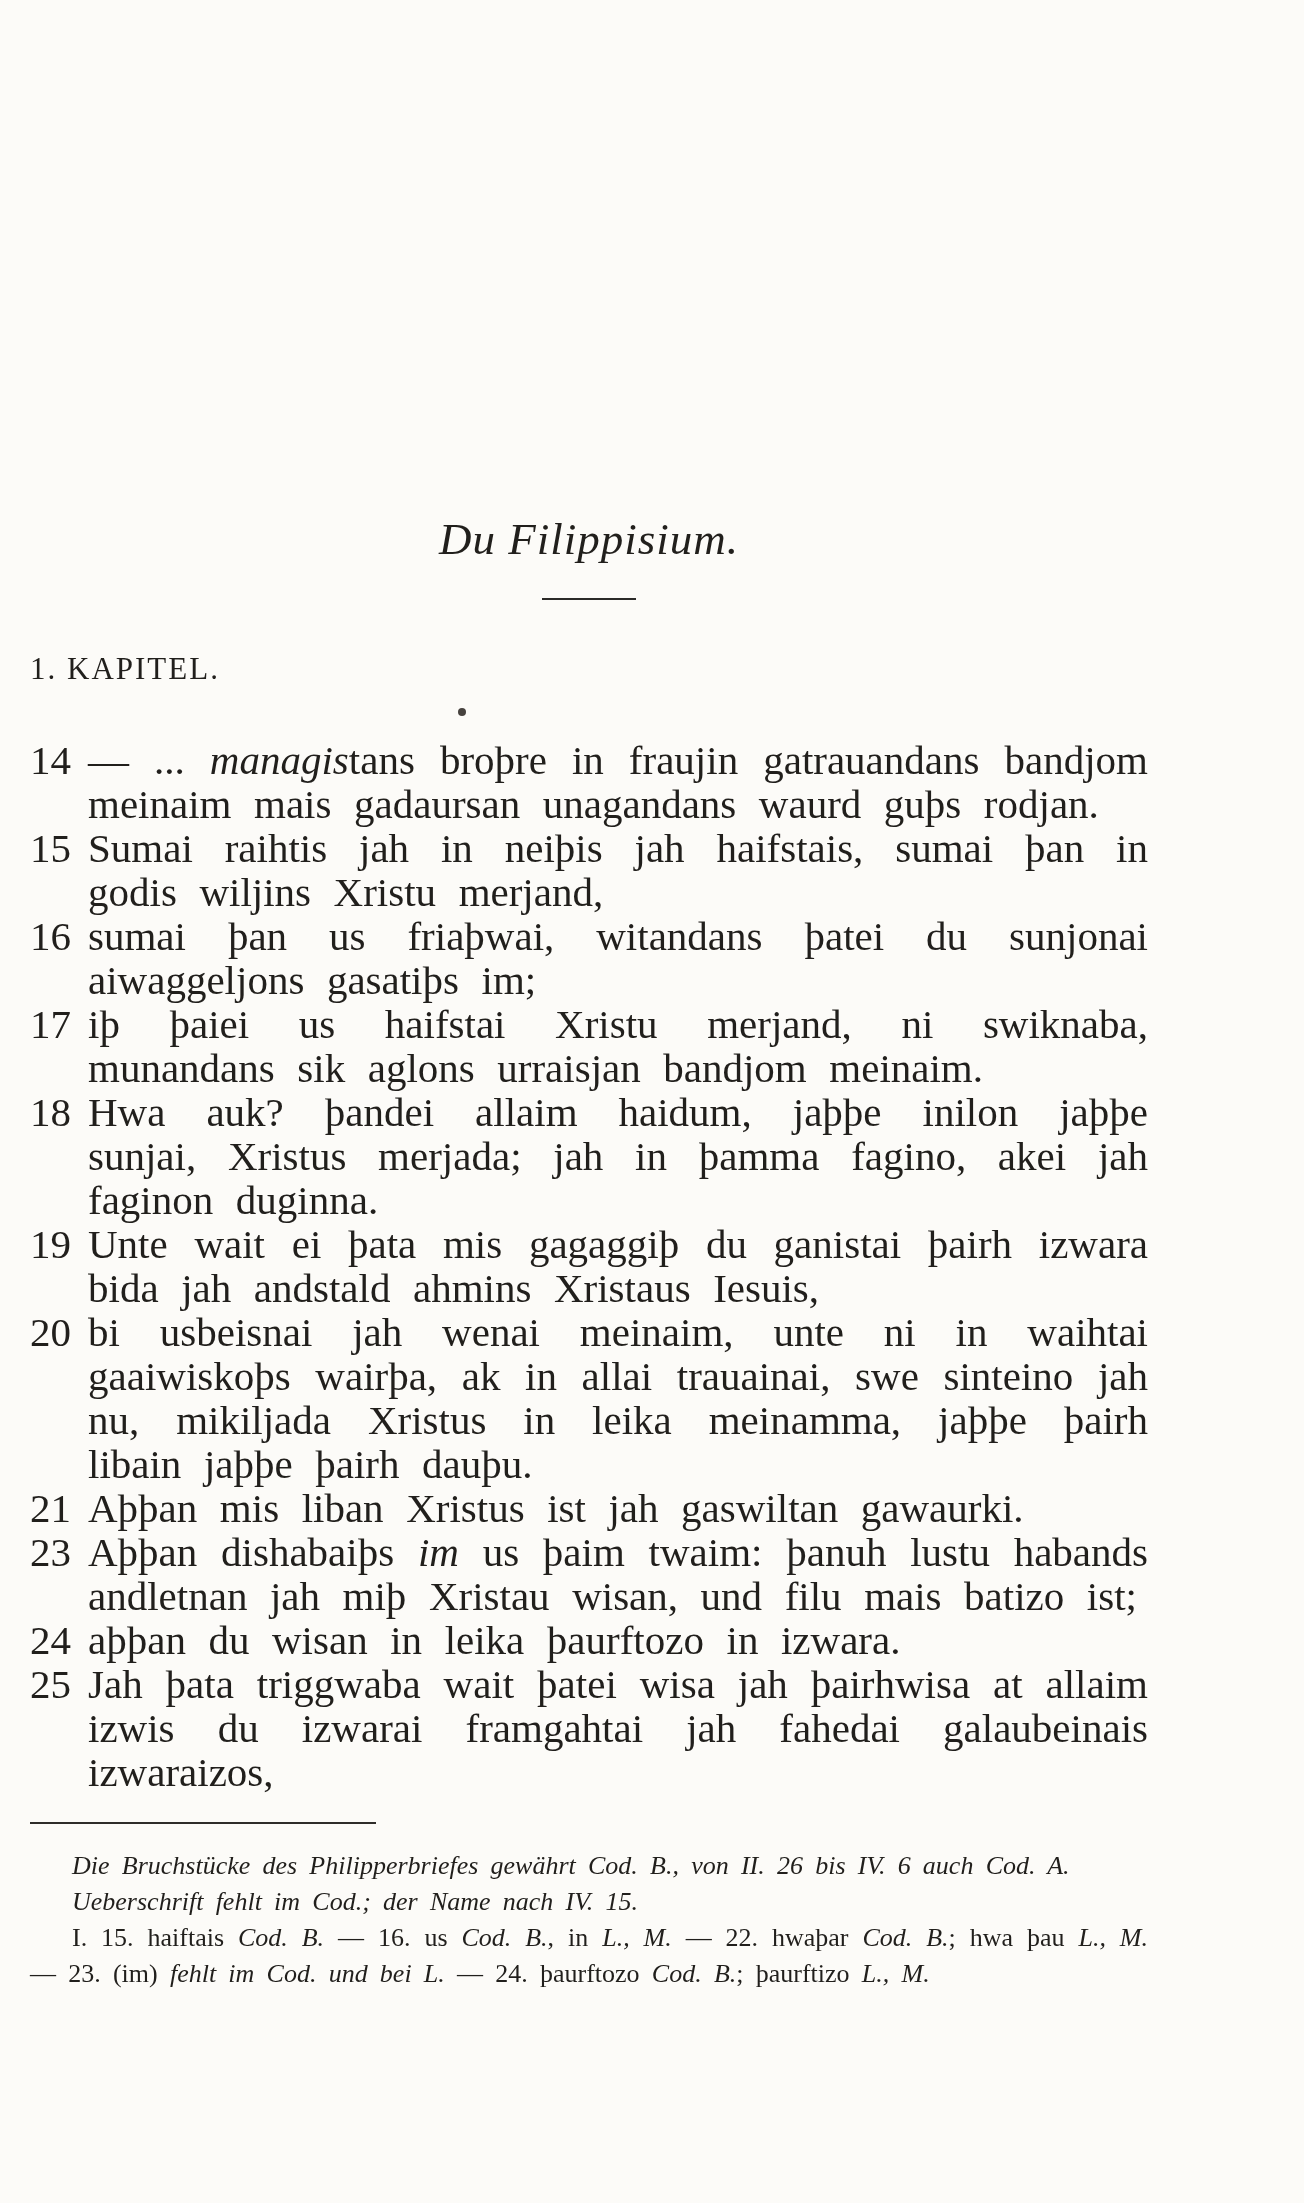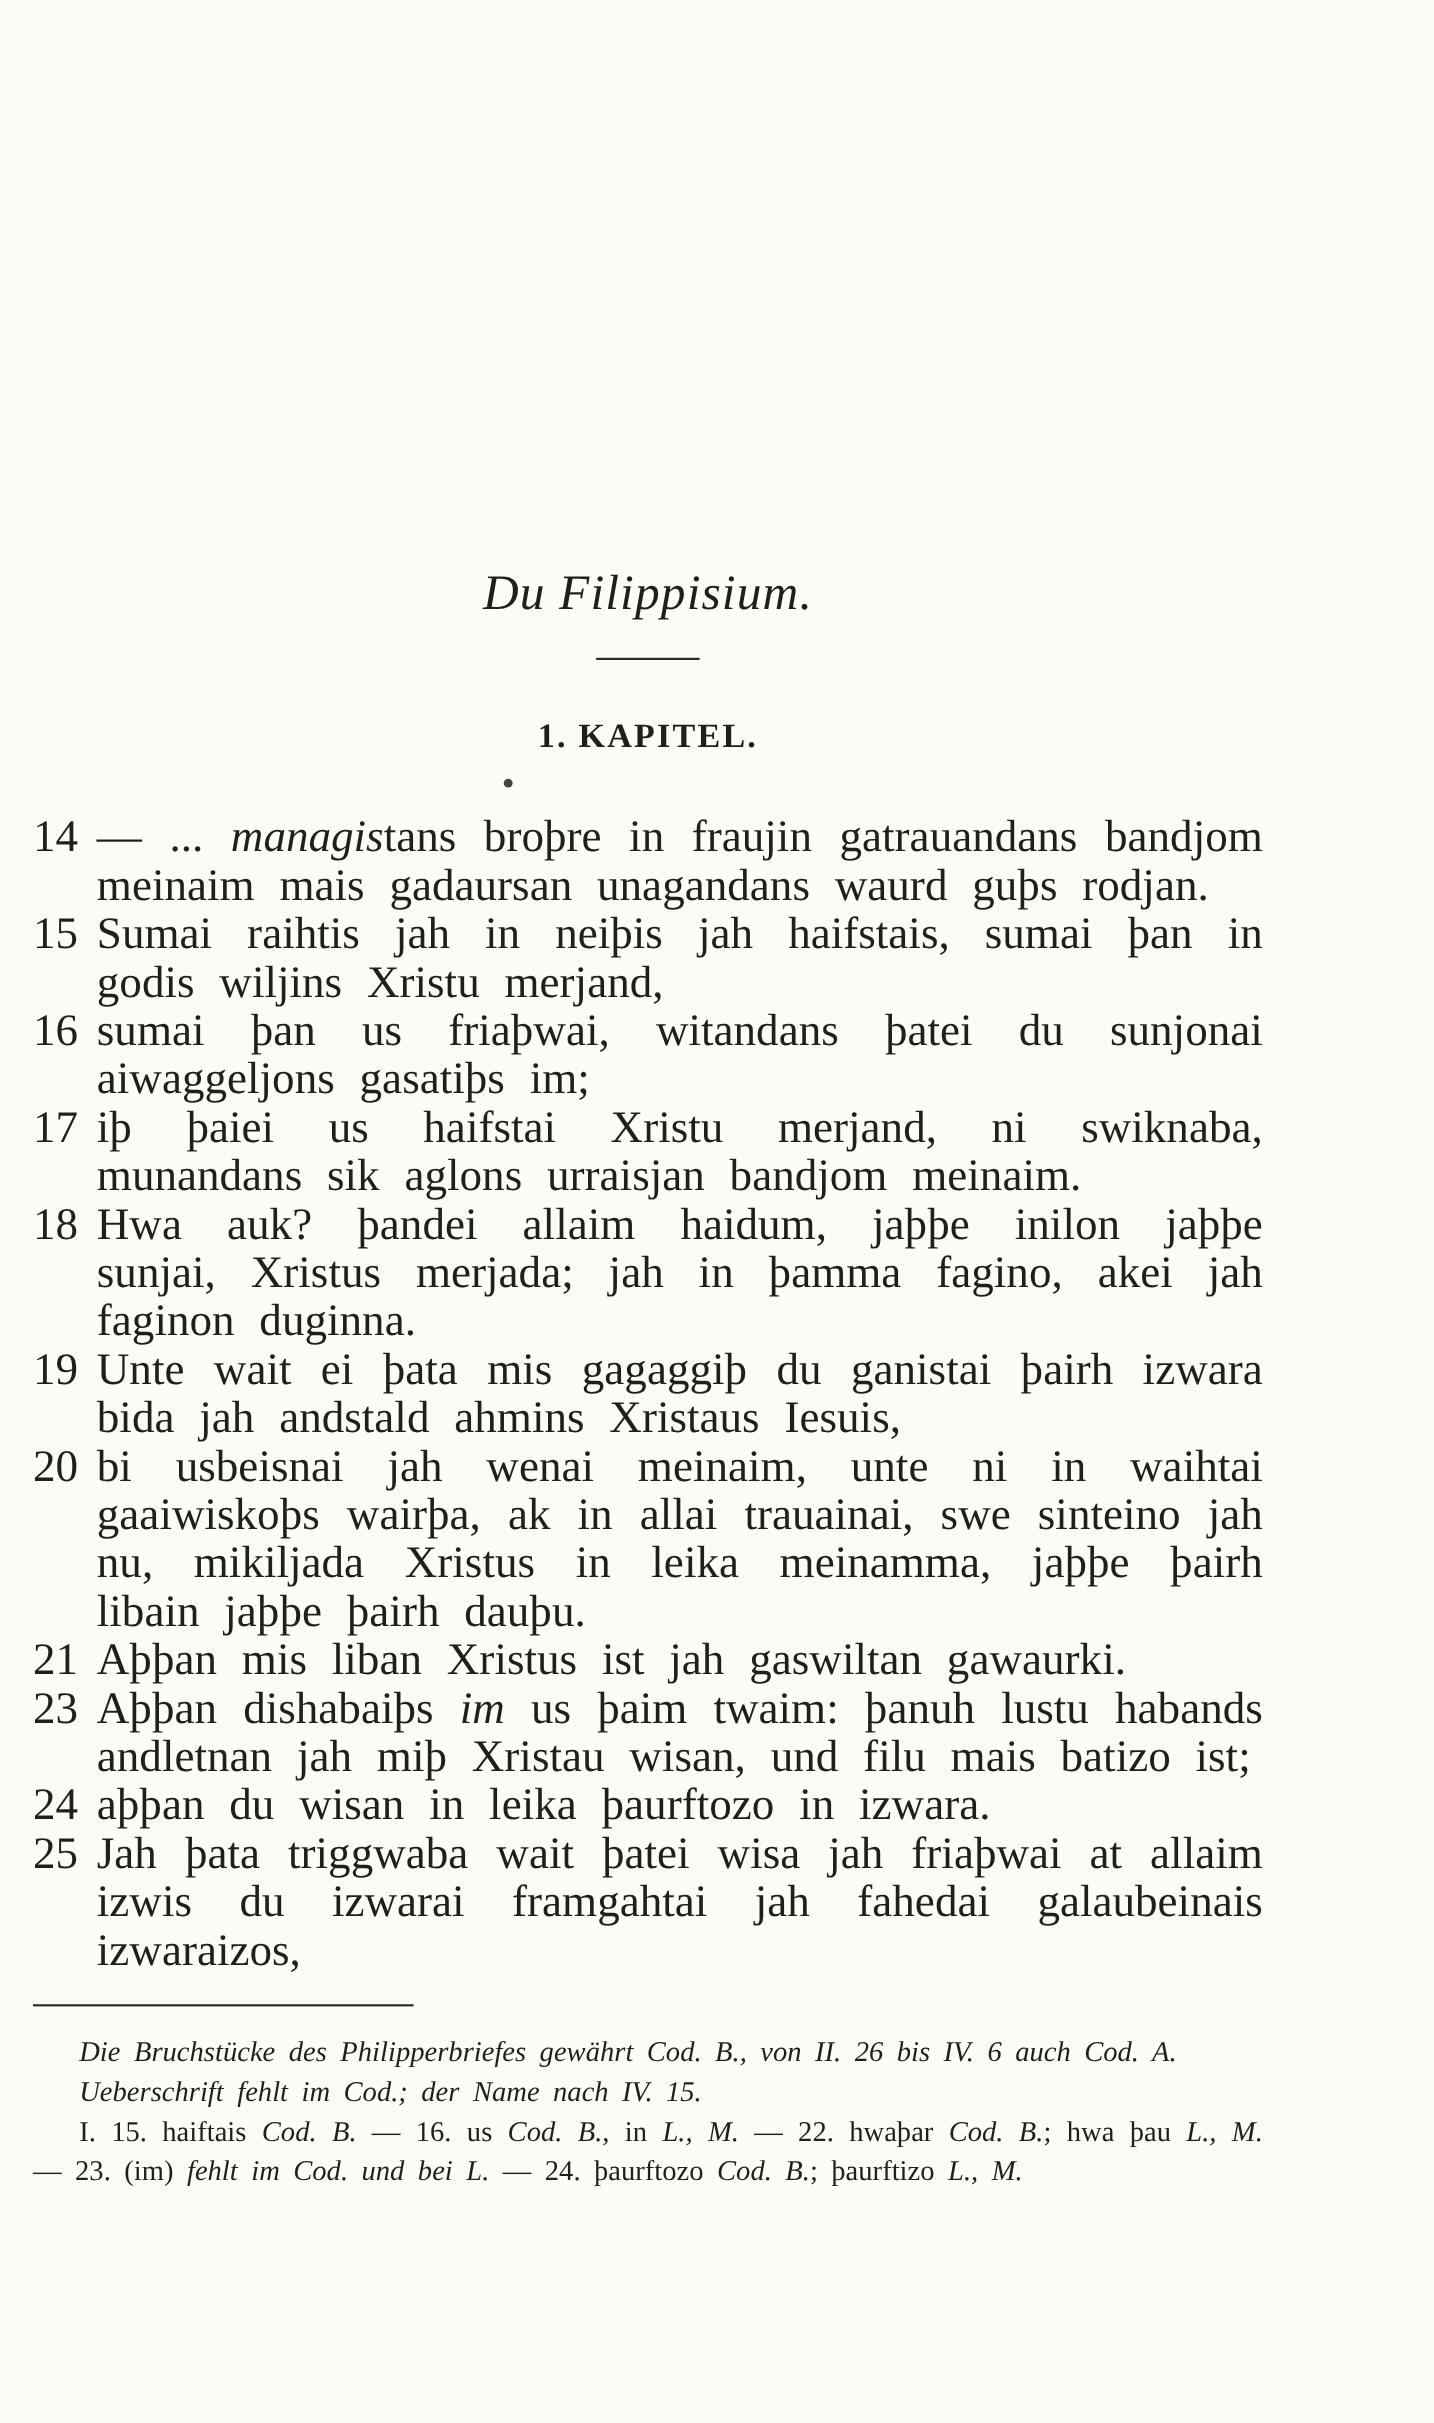--- a/index.html
+++ b/index.html
@@ -28,22 +28,21 @@
     font-size: 45px;
     letter-spacing: 1px;
     line-height: 54px;
   }
   .title-rule {
     width: 94px; height: 0;
     border-top: 2px solid #2b2a28;
     margin: 32px auto 0 auto;
   }
   .chapter {
-    text-align: center;
-    font-weight: bold;
+    font-weight: normal;
     font-size: 31px;
     letter-spacing: 2px;
     margin-top: 50px;
     line-height: 38px;
   }
   .ink-speck {
     position: absolute;
     left: 428px; top: 196px;
     width: 8px; height: 8px;
     border-radius: 50%;
@@ -90,21 +89,21 @@
         <div class="verse"><span class="vnum">14</span><span class="vtext"><span>— ... </span><span class="it">managis</span><span>tans broþre in fraujin gatrauandans bandjom meinaim mais gadaursan unagandans waurd guþs rodjan.</span></span></div>
         <div class="verse"><span class="vnum">15</span><span class="vtext"><span>Sumai raihtis jah in neiþis jah haifstais, sumai þan in godis wiljins Xristu merjand,</span></span></div>
         <div class="verse"><span class="vnum">16</span><span class="vtext"><span>sumai þan us friaþwai, witandans þatei du sunjonai aiwaggeljons gasatiþs im;</span></span></div>
         <div class="verse"><span class="vnum">17</span><span class="vtext"><span>iþ þaiei us haifstai Xristu merjand, ni swiknaba, munandans sik aglons urraisjan bandjom meinaim.</span></span></div>
         <div class="verse"><span class="vnum">18</span><span class="vtext"><span>Hwa auk? þandei allaim haidum, jaþþe inilon jaþþe sunjai, Xristus merjada; jah in þamma fagino, akei jah faginon duginna.</span></span></div>
         <div class="verse"><span class="vnum">19</span><span class="vtext"><span>Unte wait ei þata mis gagaggiþ du ganistai þairh izwara bida jah andstald ahmins Xristaus Iesuis,</span></span></div>
         <div class="verse"><span class="vnum">20</span><span class="vtext"><span>bi usbeisnai jah wenai meinaim, unte ni in waihtai gaaiwiskoþs wairþa, ak in allai trauainai, swe sinteino jah nu, mikiljada Xristus in leika meinamma, jaþþe þairh libain jaþþe þairh dauþu.</span></span></div>
         <div class="verse"><span class="vnum">21</span><span class="vtext"><span>Aþþan mis liban Xristus ist jah gaswiltan gawaurki.</span></span></div>
         <div class="verse"><span class="vnum">23</span><span class="vtext"><span>Aþþan dishabaiþs </span><span class="it">im</span><span> us þaim twaim: þanuh lustu habands andletnan jah miþ Xristau wisan, und filu mais batizo ist;</span></span></div>
         <div class="verse"><span class="vnum">24</span><span class="vtext"><span>aþþan du wisan in leika þaurftozo in izwara.</span></span></div>
-        <div class="verse"><span class="vnum">25</span><span class="vtext"><span>Jah þata triggwaba wait þatei wisa jah friaþwai at allaim izwis du izwarai framgahtai jah fahedai galaubeinais izwaraizos,</span></span></div>
+        <div class="verse"><span class="vnum">25</span><span class="vtext"><span>Jah þata triggwaba wait þatei wisa jah þairhwisa at allaim izwis du izwarai framgahtai jah fahedai galaubeinais izwaraizos,</span></span></div>
       </div>
     <div class="fn-rule"></div>
     <div class="footnotes">
         <p class="fnp"><span class="it">Die Bruchstücke des Philipperbriefes gewährt Cod. B., von II. 26 bis IV. 6 auch Cod. A.</span></p>
         <p class="fnp"><span class="it">Ueberschrift fehlt im Cod.; der Name nach IV. 15.</span></p>
         <p class="fnp"><span>I. 15. haiftais </span><span class="it">Cod. B.</span><span> — 16. us </span><span class="it">Cod. B.</span><span>, in </span><span class="it">L., M.</span><span> — 22. hwaþar </span><span class="it">Cod. B.</span><span>; hwa þau </span><span class="it">L., M.</span><span> — 23. (im) </span><span class="it">fehlt im Cod. und bei L.</span><span> — 24. þaurftozo </span><span class="it">Cod. B.</span><span>; þaurftizo </span><span class="it">L., M.</span></p>
       </div>
   </div>
 </div>
 

